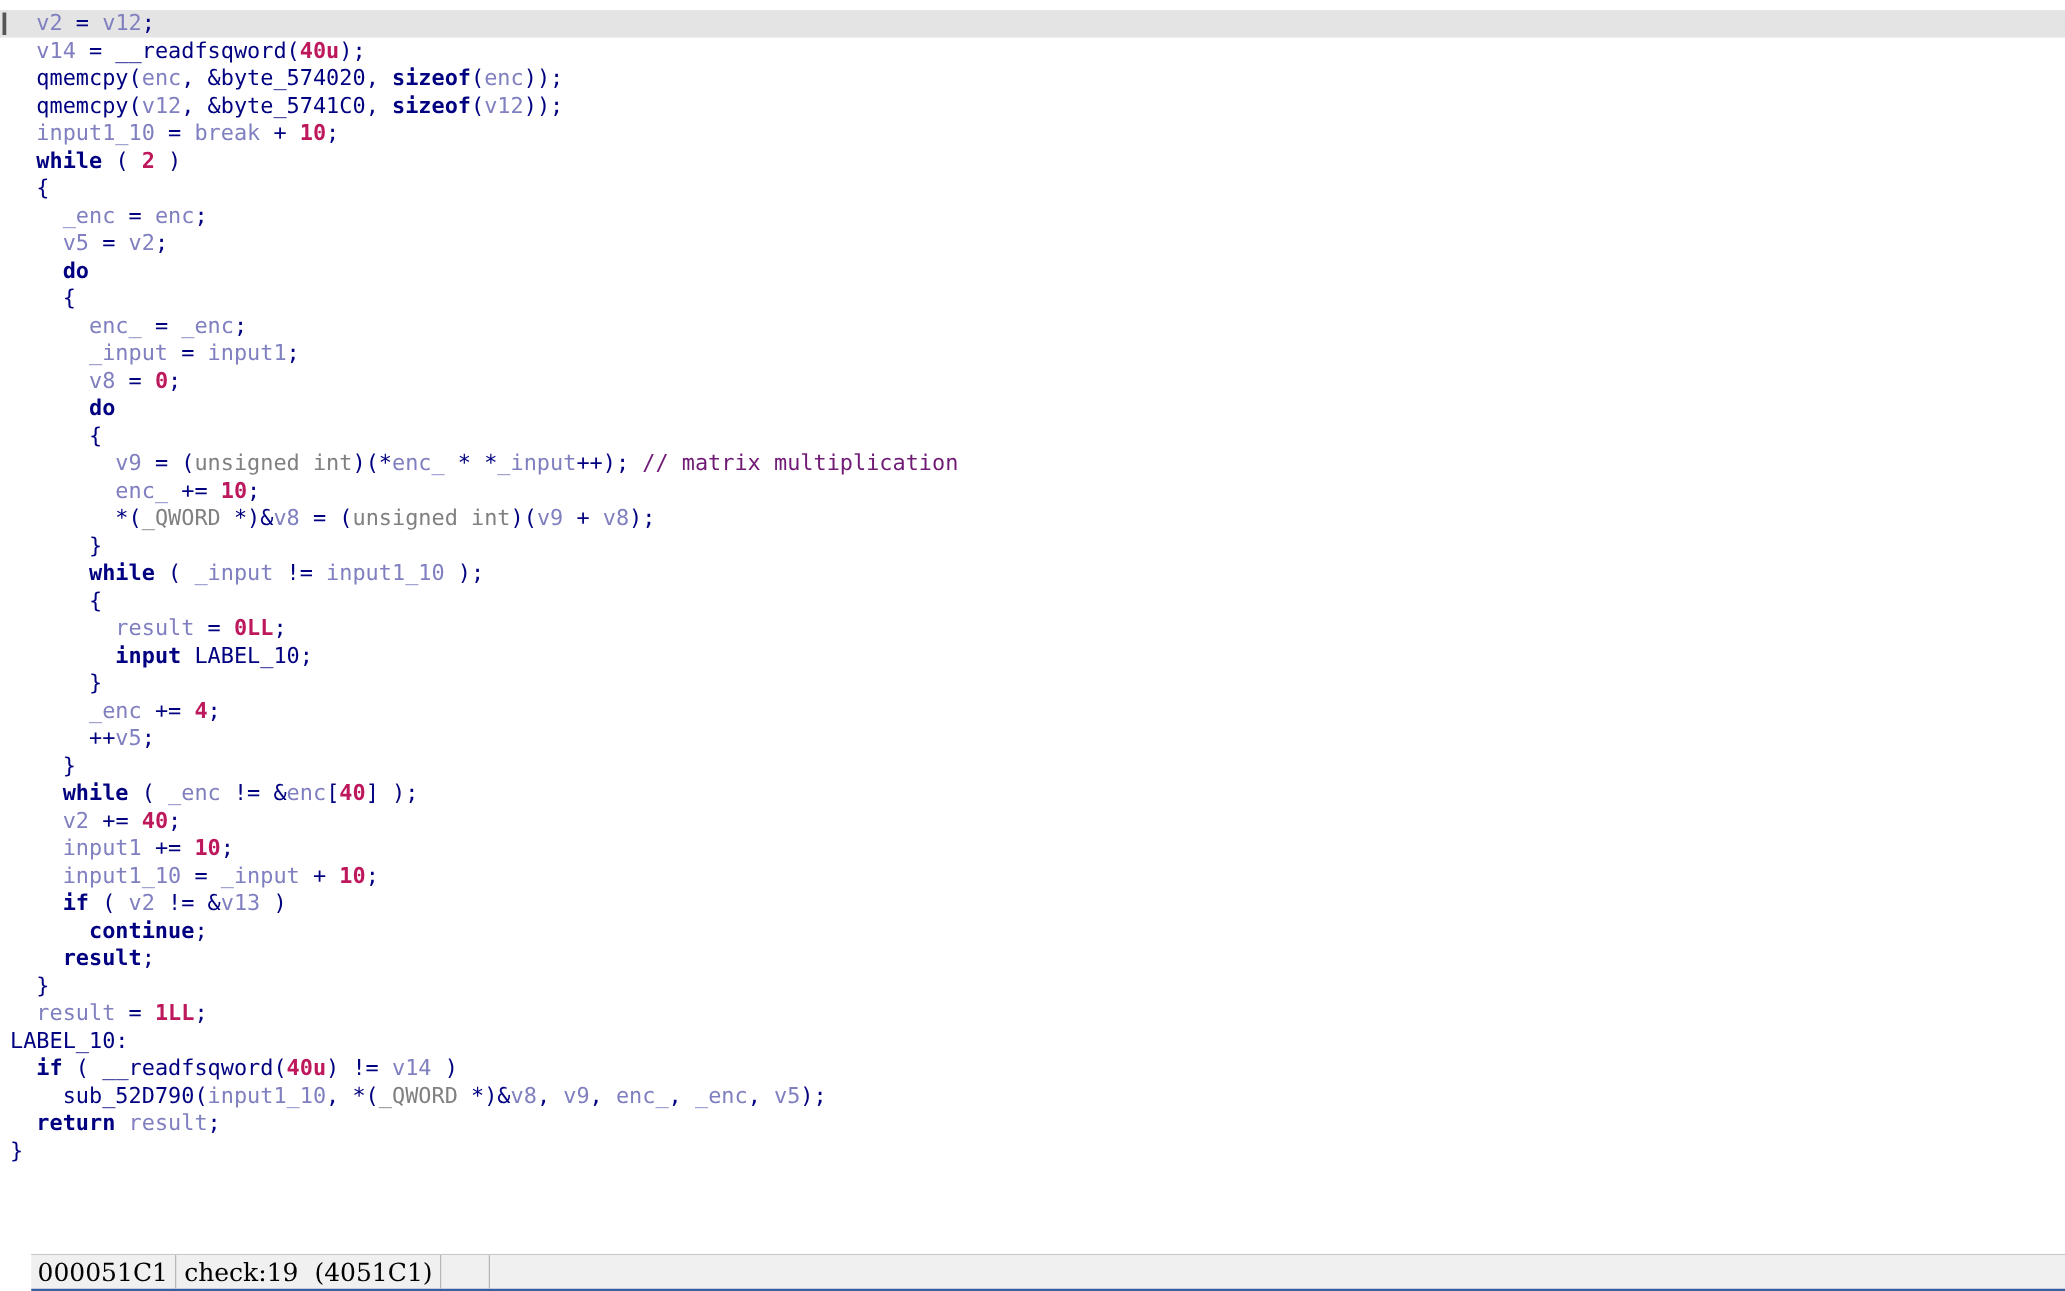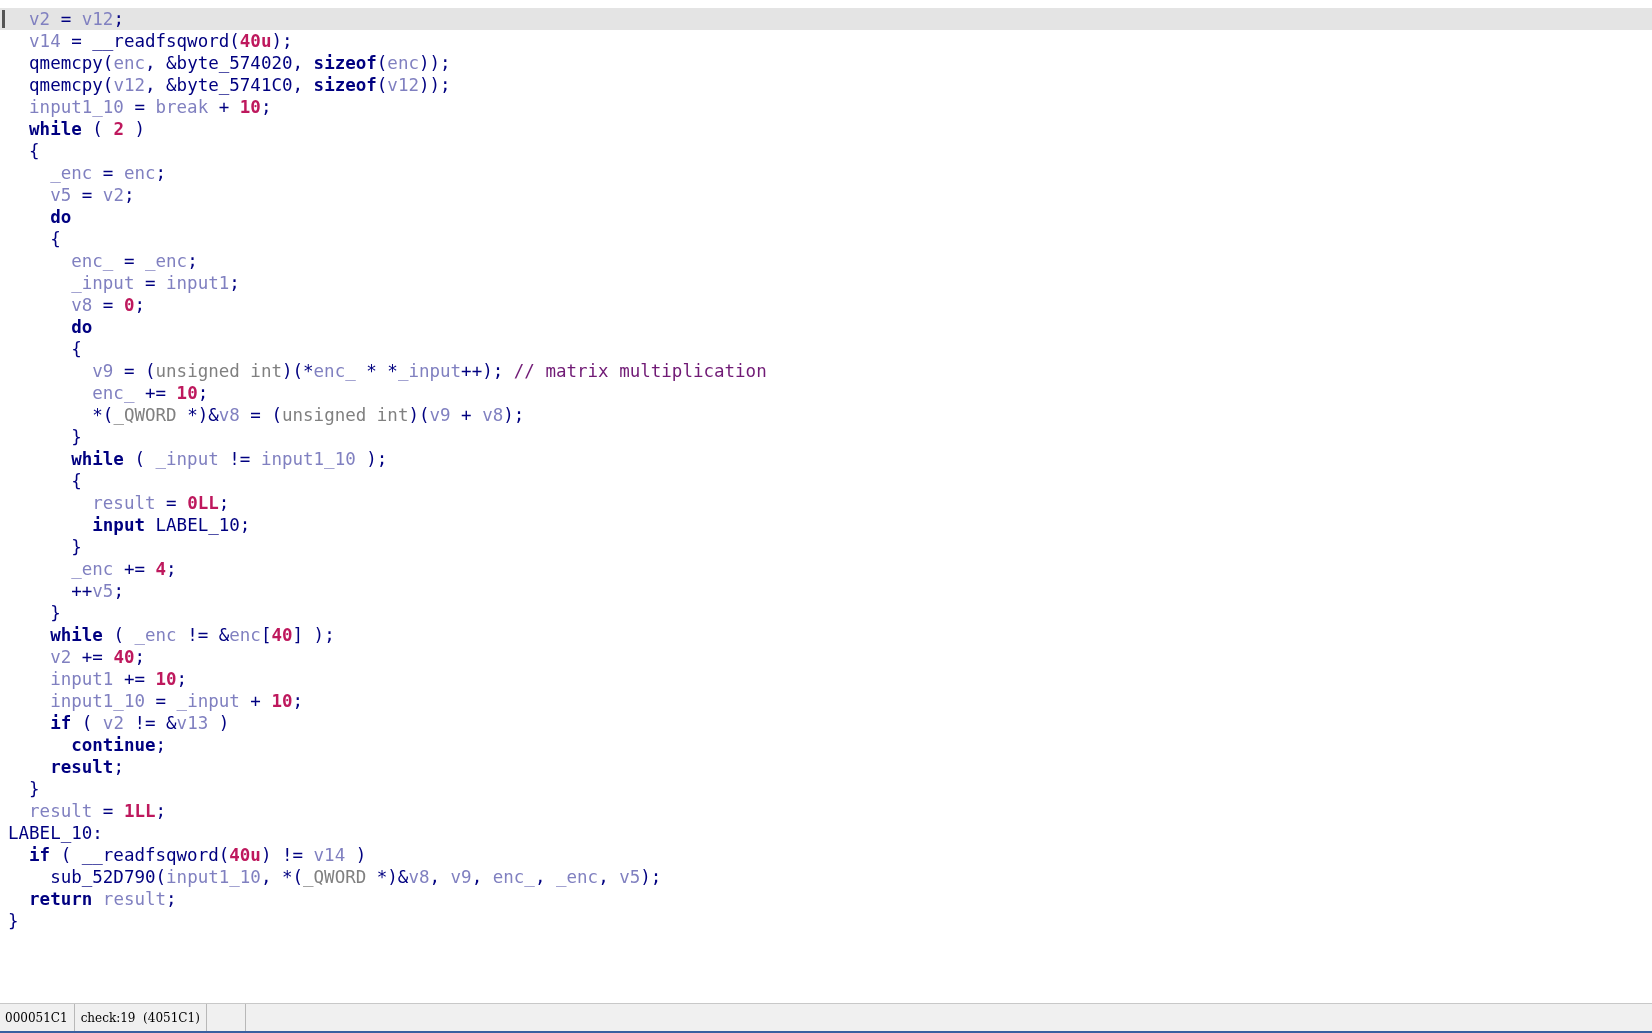--- a/index.html
+++ b/index.html
@@ -77,23 +77,24 @@
   
   #status-bar {
     flex: 0 0 auto;
     height: 30px;
     background: #f0f0f0;
     border-top: 1px solid #c8c8c8;
     border-bottom: 2px solid #3a5fa0;
     display: flex;
     align-items: stretch;
     font-family: "DejaVu Serif", "Liberation Serif", serif;
-    font-size: 12px;
+    font-size: 20px;
     color: #000000;
     box-sizing: border-box;
+    margin-left: 25px;
   }
   .status-cell {
     display: flex;
     align-items: center;
     padding: 0 6px;
     border-right: 1px solid #b8b8b8;
     white-space: pre;
   }
   .status-cell.addr { padding-left: 5px; }
   .status-cell.spacer {

